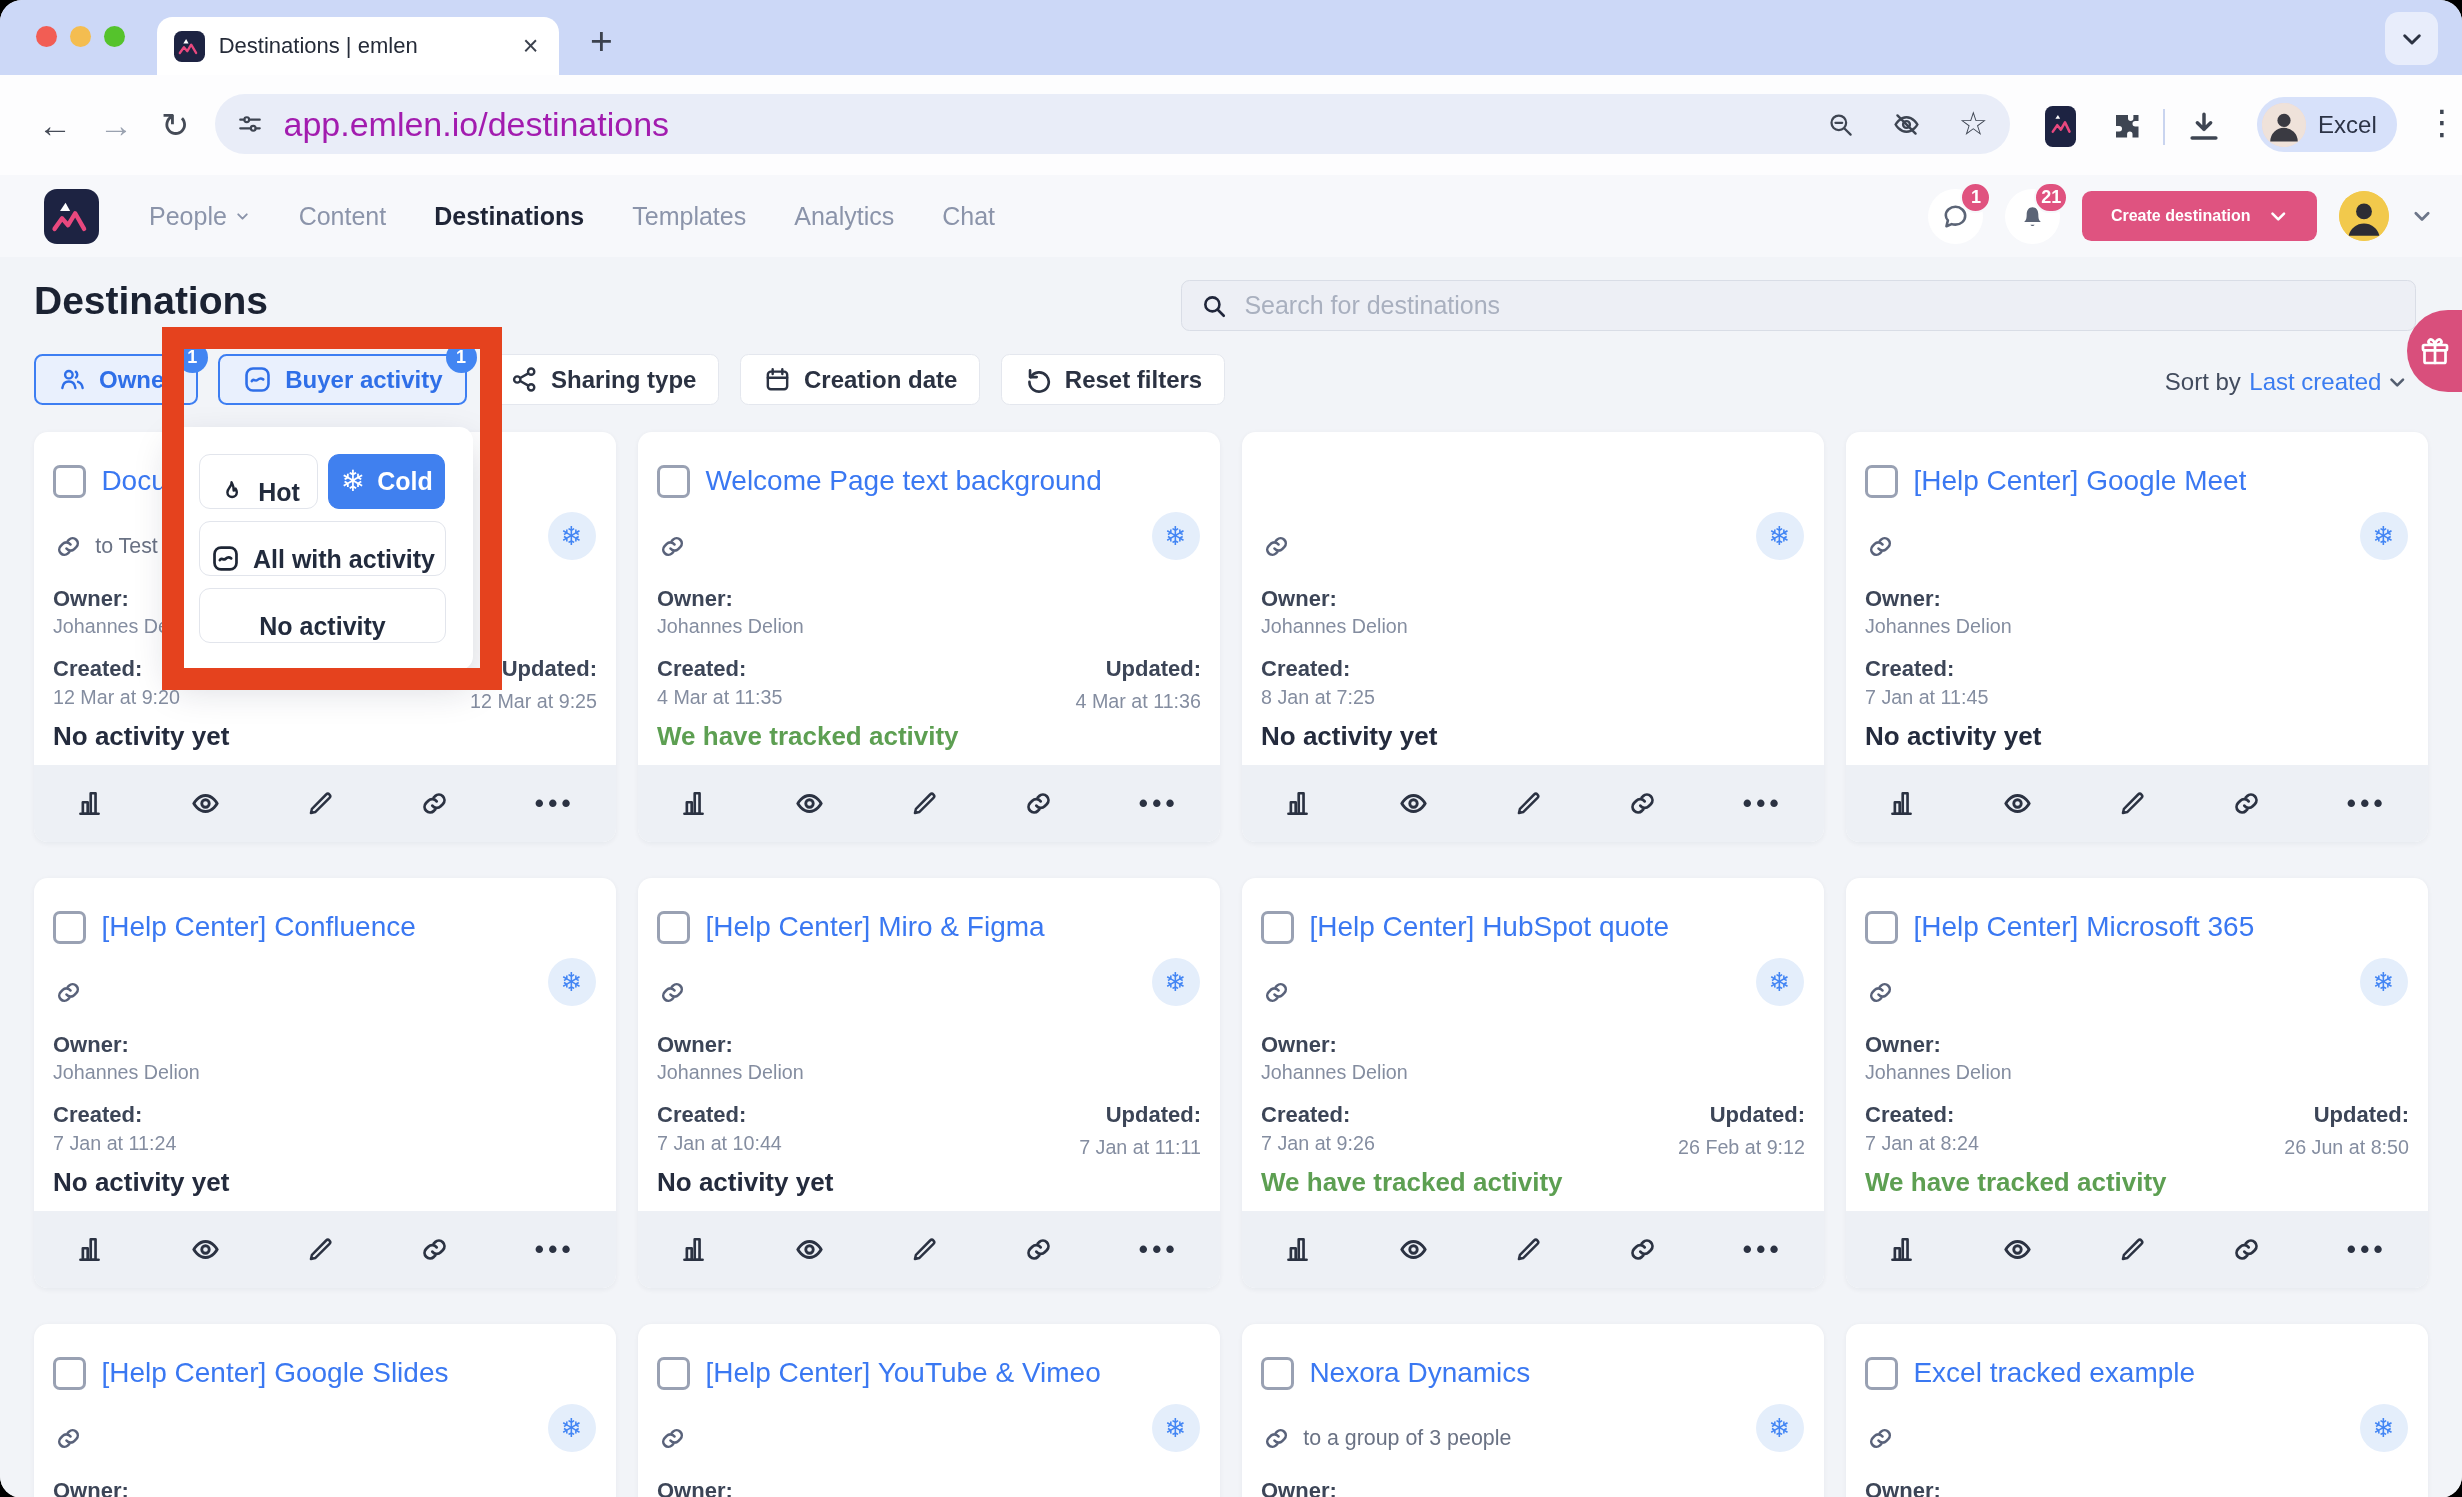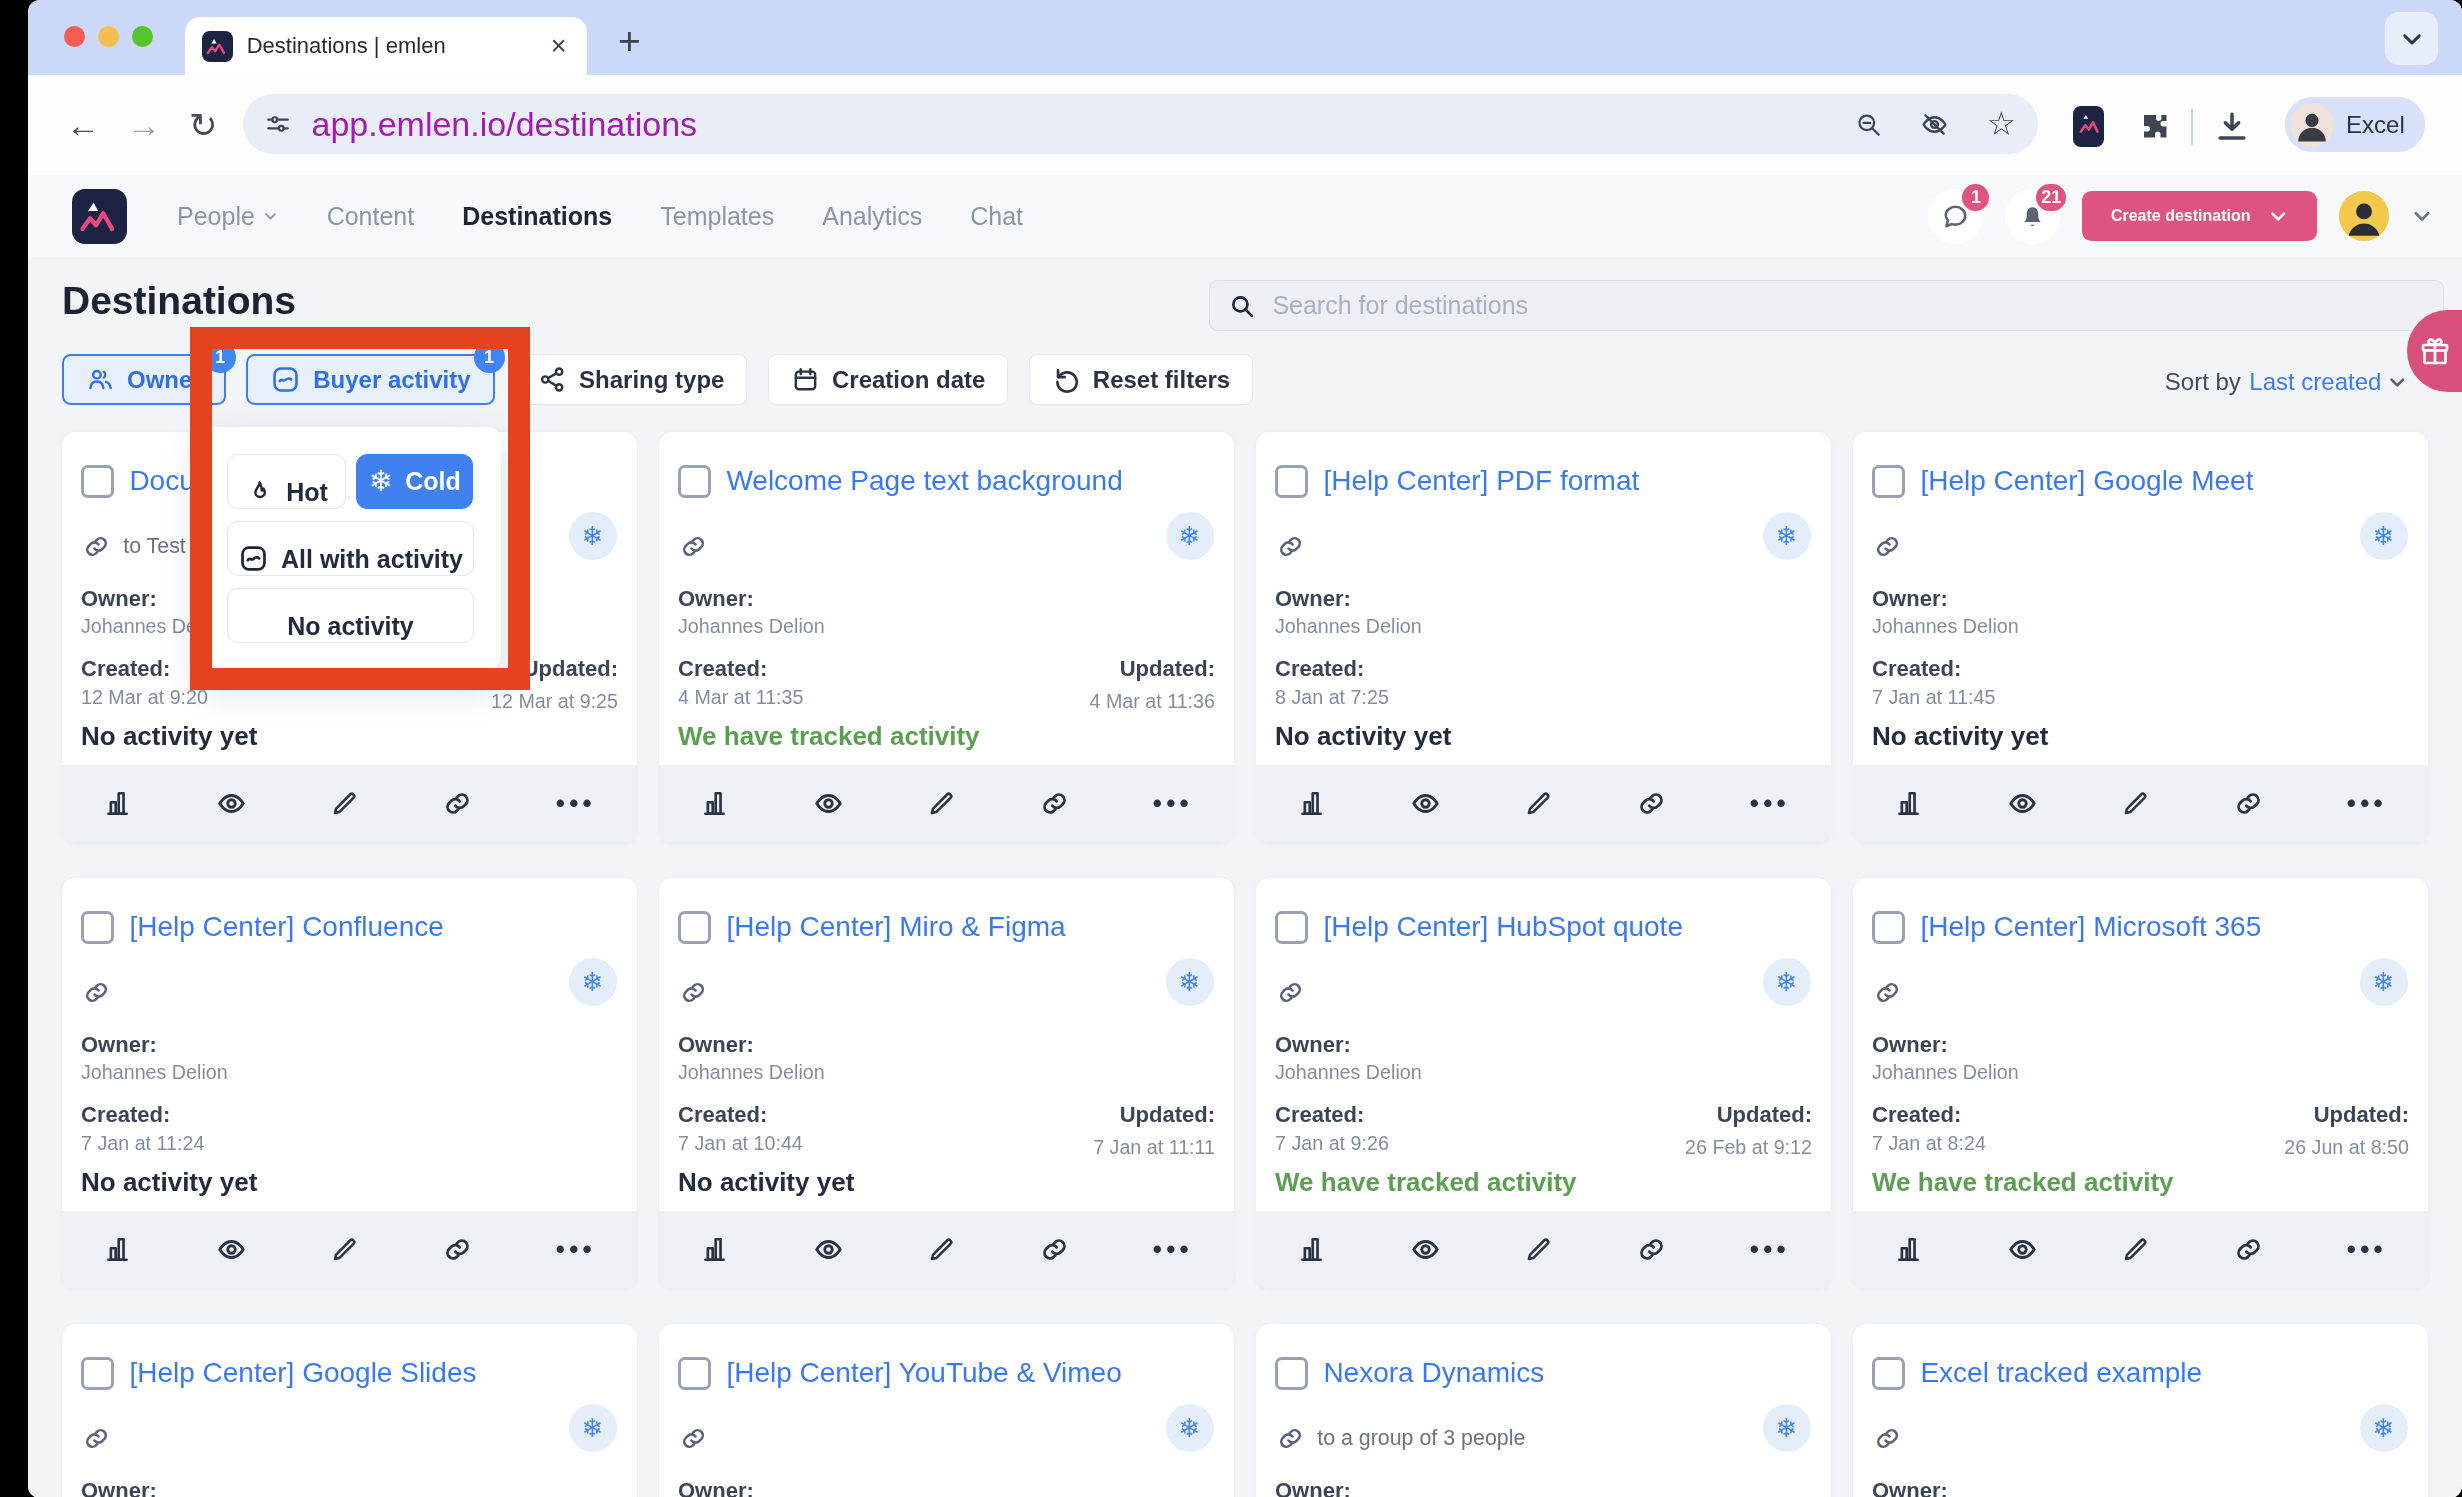--- a/index.html
+++ b/index.html
@@ -1,18 +1,18 @@
 <!DOCTYPE html>
 <html style="font-size:13.7px"><head>
 <meta charset="utf-8">
 <style>
   html,body{margin:0;padding:0;background:#000;}
   .screen{position:relative;width:2462px;height:1498px;background:#000;overflow:hidden;
           font-family:"Liberation Sans","DejaVu Sans",sans-serif;}
-  .window{position:absolute;inset:0;border-radius:12px;overflow:hidden;background:#f2f4f8;margin-left:28px;}
+  .window{position:absolute;inset:0;border-radius:22px;overflow:hidden;background:#f2f4f8;}
 
   
   .tabstrip{position:absolute;left:0;top:0;right:0;height:75px;background:#ccd8f7;}
   .traffic{position:absolute;top:26px;width:21.4px;height:21.4px;border-radius:50%;}
   .t-red{left:36px;background:#f25d54;}
   .t-yellow{left:70px;background:#f4bd50;}
   .t-green{left:104px;background:#55c32c;}
   .tab{position:absolute;left:157px;top:17px;width:402px;height:58px;background:#fff;
        border-radius:15.4px 15.4px 0 0;display:flex;align-items:center;padding:0 17px;box-sizing:border-box;}
   .favicon{width:31px;height:31px;border-radius:7.7px;background:#1d2342;position:relative;flex:none;}
@@ -447,24 +447,20 @@
                   <path d="M10.2 13.8a4.6 4.6 0 0 0 6.9.5l1.9-1.9a4.6 4.6 0 0 0-6.5-6.5l-1.1 1.1"></path>
                   <path d="M13.8 10.2a4.6 4.6 0 0 0-6.9-.5L5 11.6a4.6 4.6 0 0 0 6.5 6.5l1.1-1.1"></path>
                 </svg>
       </span>
       <span class="foot-ico dots">•••</span>
     </div>
   </div>
 
   <div class="card">
     <div class="card-body">
-      <div class="card-head">
-        <span class="checkbox"></span>
-        <a class="card-title" href="#">[Help Center] PDF format</a>
-      </div>
       <div class="link-row">
         <svg width="27" height="27" viewBox="0 0 24 24" fill="none" stroke="currentColor" stroke-width="2.3" stroke-linecap="round">
                   <path d="M10.2 13.8a4.6 4.6 0 0 0 6.9.5l1.9-1.9a4.6 4.6 0 0 0-6.5-6.5l-1.1 1.1"></path>
                   <path d="M13.8 10.2a4.6 4.6 0 0 0-6.9-.5L5 11.6a4.6 4.6 0 0 0 6.5 6.5l1.1-1.1"></path>
                 </svg>
         <span class="link-text"></span>
       </div>
       <span class="snow-badge">
                 <span>❄</span>
               </span>

